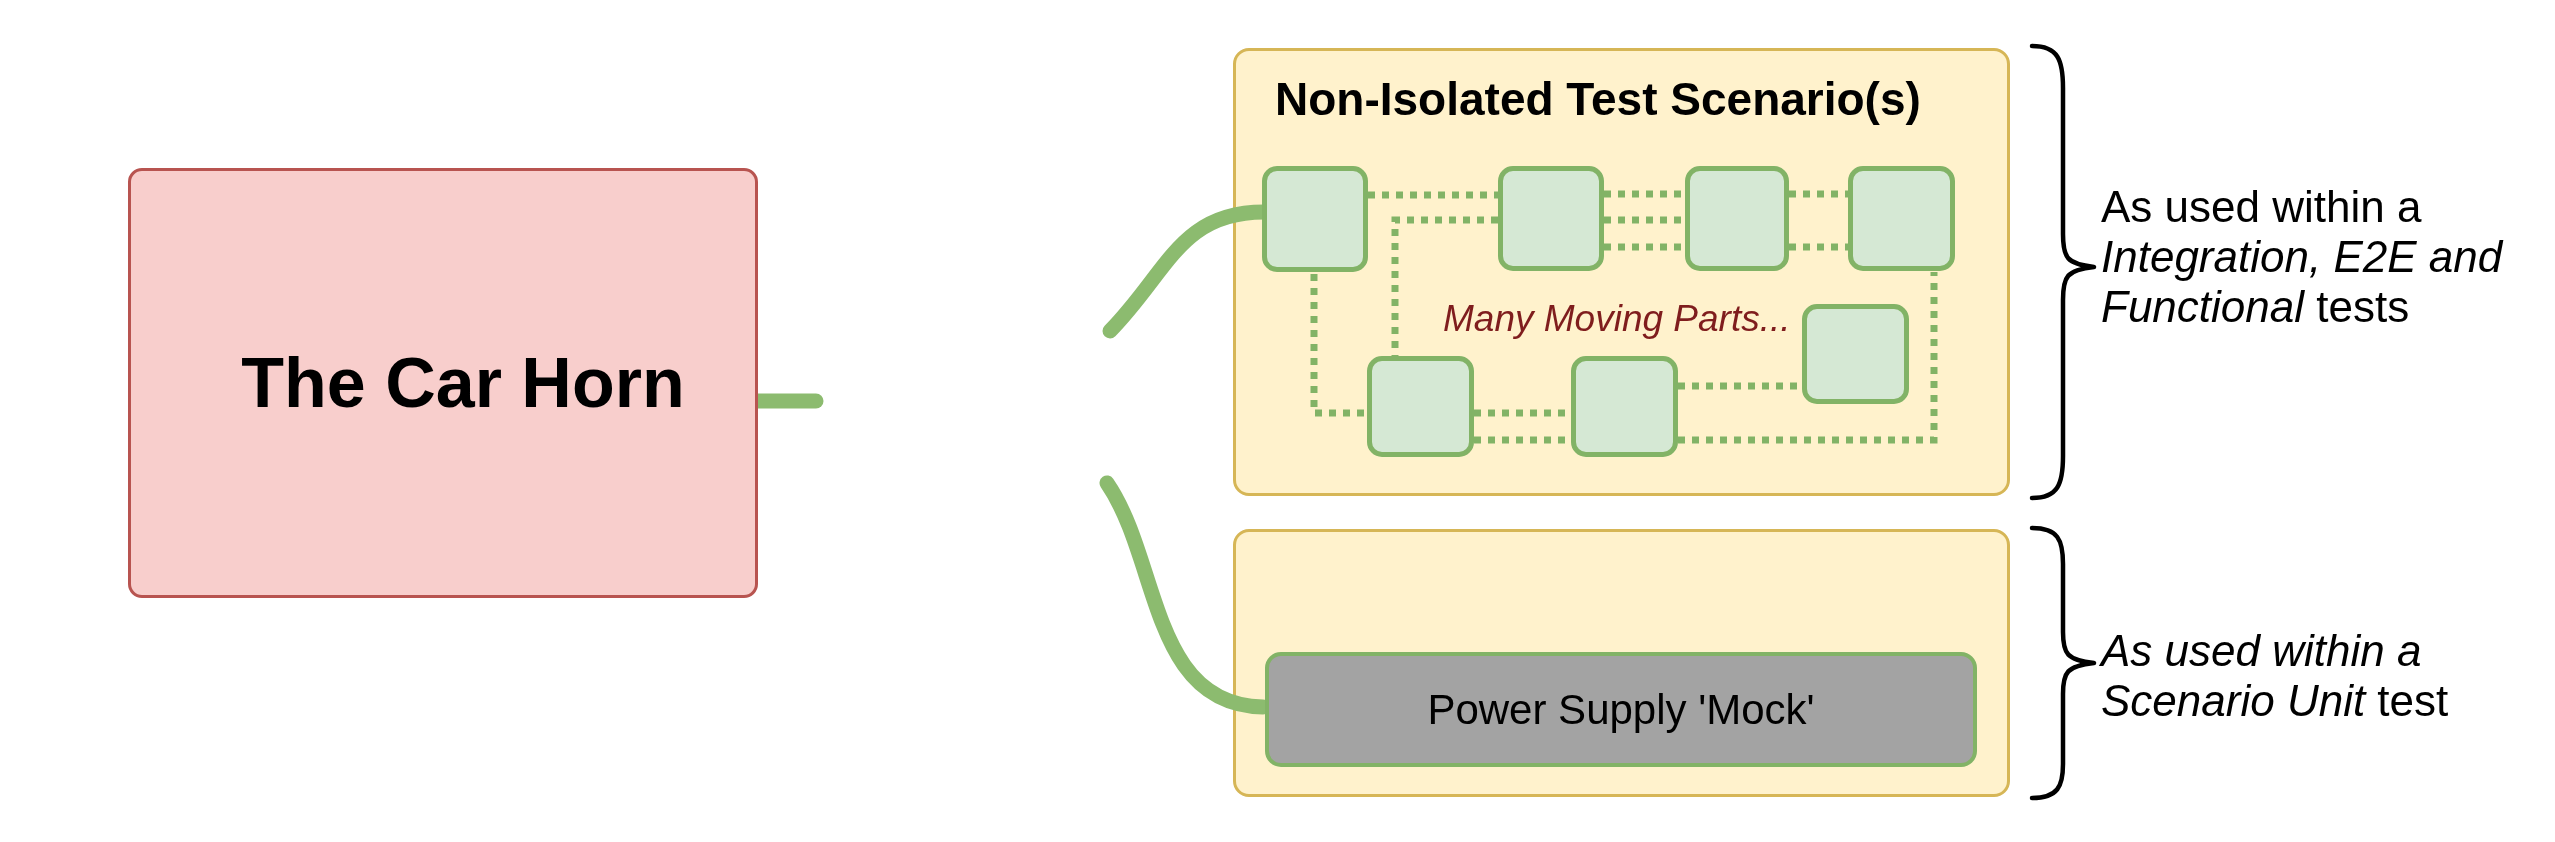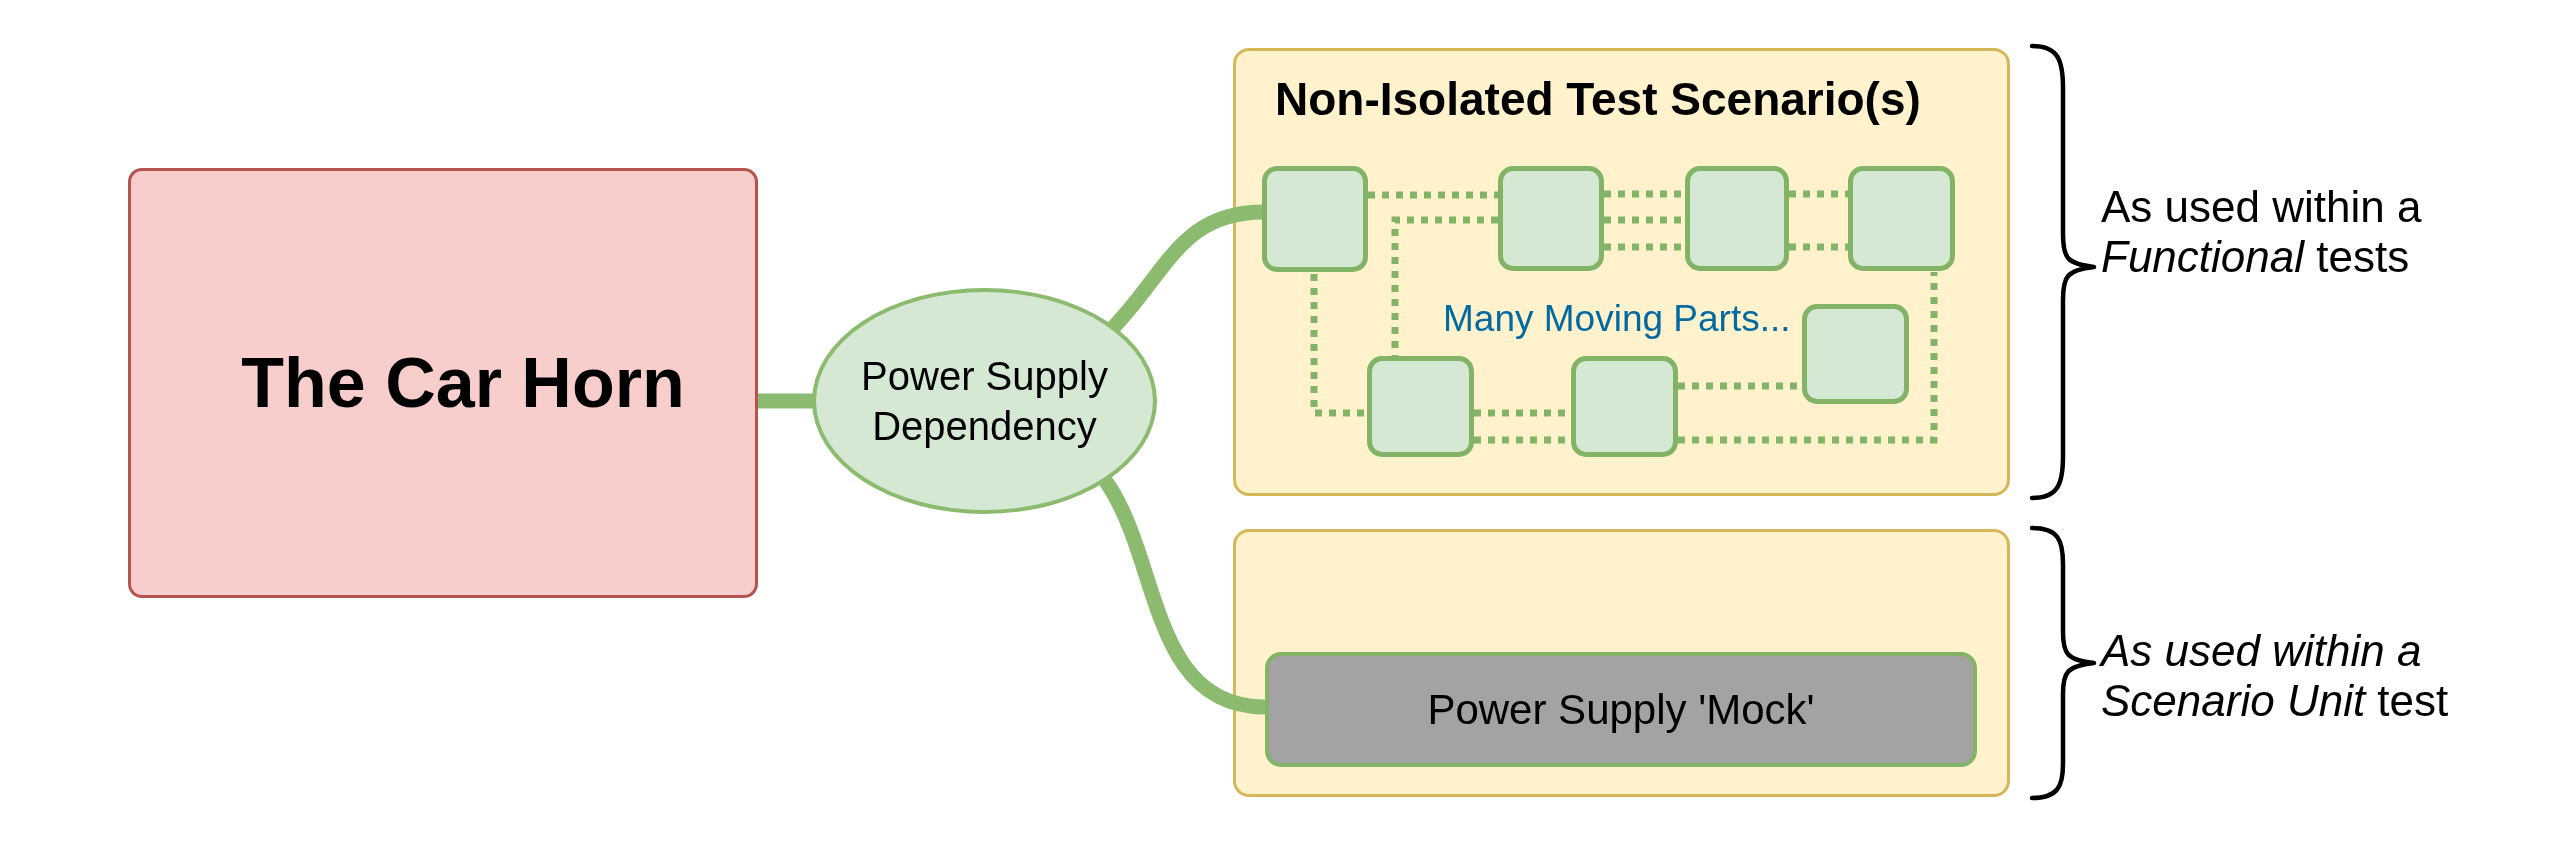--- a/index.html
+++ b/index.html
@@ -71,22 +71,23 @@
     position: absolute;
     z-index: 3;
     font-weight: bold;
     font-size: 46px;
     color: #000000;
     white-space: nowrap;
   }
   .caption {
     position: absolute;
     z-index: 3;
+    font-style: italic;
     font-size: 37px;
-    color: #0369a1;
+    color: #7f1d1d;
     white-space: nowrap;
   }
   .annotation {
     position: absolute;
     z-index: 3;
     font-size: 44px;
     line-height: 50px;
     color: #000000;
     white-space: nowrap;
   }
@@ -126,42 +127,40 @@
     <g stroke="#000000" stroke-width="4.5" fill="none" stroke-linecap="round" stroke-linejoin="round">
       <path d="M2032 46 C2058 46 2063 60 2063 88 L2063 234 C2063 258 2067 264 2094 267 C2067 270 2063 276 2063 300 L2063 456 C2063 484 2058 498 2032 498"></path>
       <path d="M2032 528 C2058 528 2063 540 2063 564 L2063 632 C2063 654 2067 660 2094 663 C2067 666 2063 672 2063 694 L2063 764 C2063 786 2058 798 2032 798"></path>
     </g>
   </svg>
 
   <div class="node car-horn" style="left:128px; top:168px; width:630px; height:430px;padding-left:40px;">
     <span>The Car Horn</span>
   </div>
 
-  <div class="node dependency" style="left:812px; top:288px; width:345px; height:226px;">
-    <span class="ellipse-label">Power Supply Dependency</span>
-  </div>
 
   <div class="node part-box" style="left:1262px; top:166px; width:106px; height:106px;"></div>
   <div class="node part-box" style="left:1498px; top:166px; width:106px; height:105px;"></div>
   <div class="node part-box" style="left:1685px; top:166px; width:104px; height:105px;"></div>
   <div class="node part-box" style="left:1848px; top:166px; width:107px; height:105px;"></div>
 
   <div class="node part-box" style="left:1367px; top:356px; width:107px; height:101px;"></div>
   <div class="node part-box" style="left:1571px; top:356px; width:107px; height:101px;"></div>
   <div class="node part-box" style="left:1802px; top:304px; width:107px; height:100px;"></div>
 
   <div class="node mock-box" style="left:1265px; top:652px; width:712px; height:115px;">
     <span>Power Supply 'Mock'</span>
   </div>
 
   <div class="panel-title" style="left:1263px; top:72px;margin-left:12px;">Non-Isolated Test Scenario(s)</div>
   <div class="caption" style="left:1443px; top:298px;">Many Moving Parts...</div>
 
   <div class="annotation" style="left:2101px; top:182px;">
     <div>As used within a</div>
+    <div><span class="it">Integration, E2E and</span></div>
     <div><span class="it">Functional</span><span> tests</span></div>
   </div>
 
   <div class="annotation" style="left:2101px; top:626px;">
     <div><span class="it">As used within a</span></div>
     <div><span class="it">Scenario Unit</span><span> test</span></div>
   </div>
 
 </div>
 

